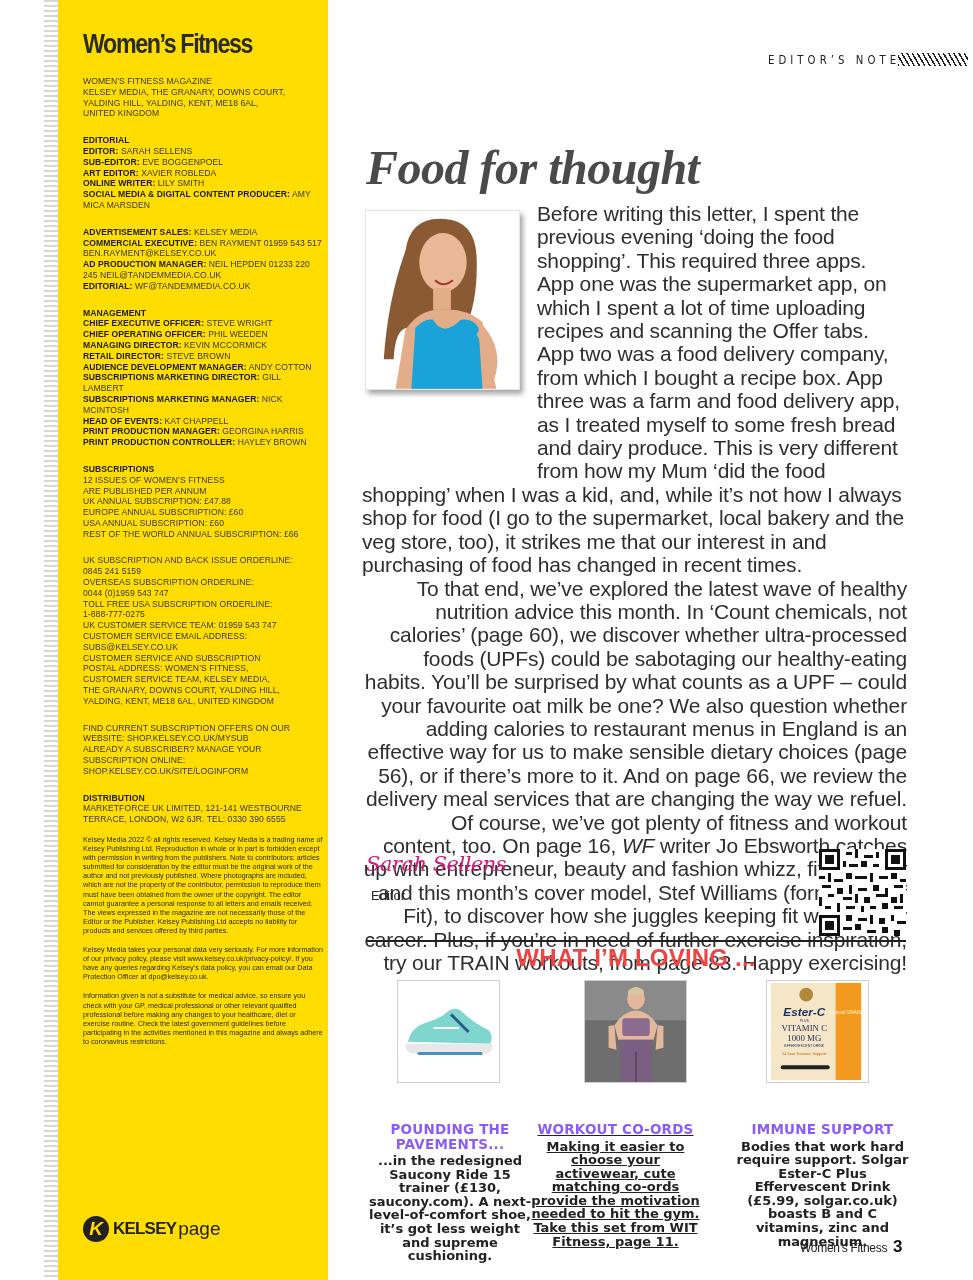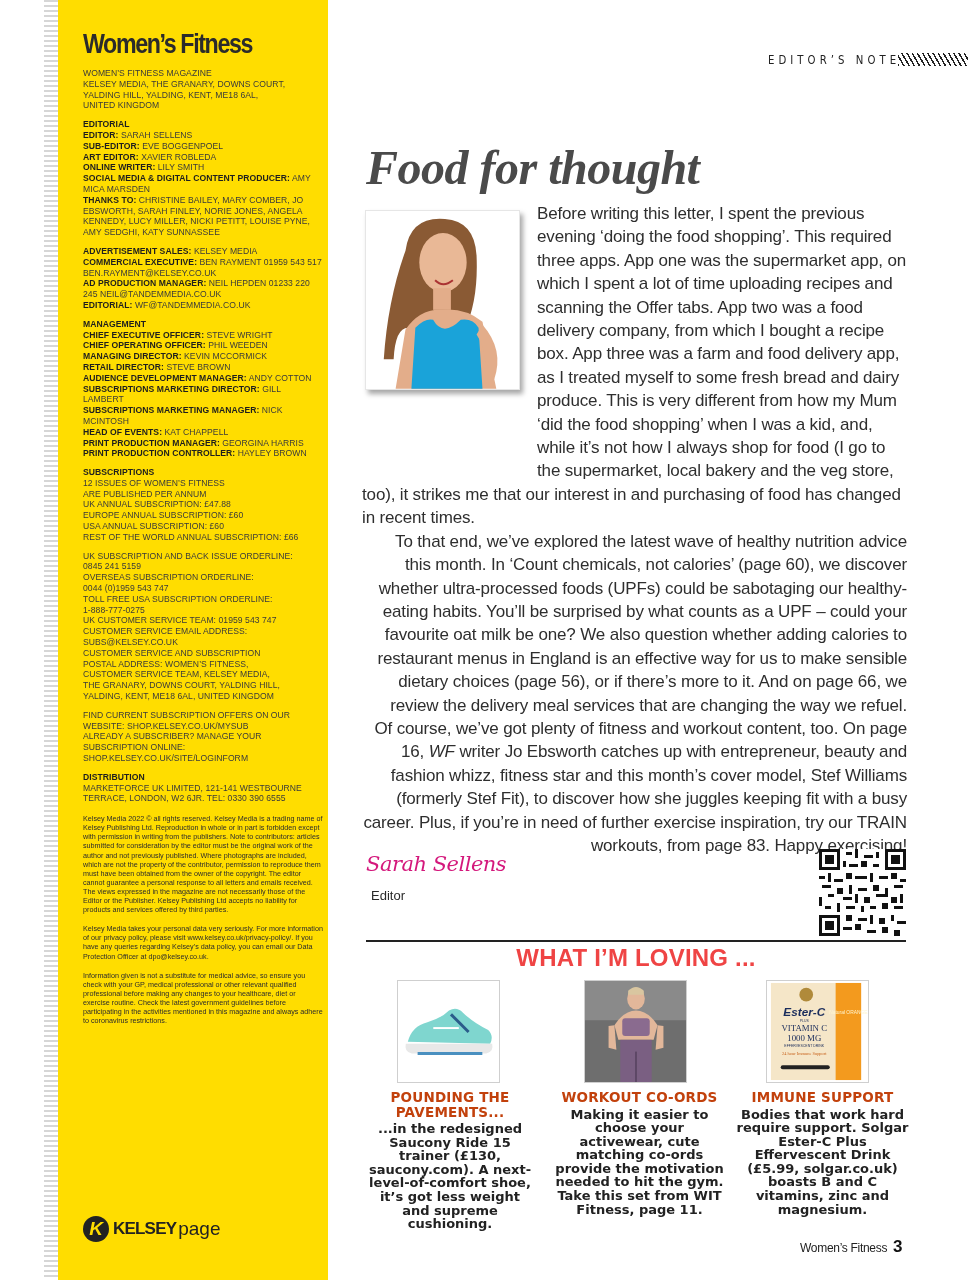--- a/index.html
+++ b/index.html
@@ -8,21 +8,21 @@
 
   
   .gutter { position: absolute; left: 44px; top: 0; width: 14px; height: 1280px;
     background: repeating-linear-gradient(180deg, #d6d6d6 0 2px, #ffffff 2px 5px); }
 
   
   .masthead { position: absolute; left: 58px; top: 0; width: 270px; height: 1280px; background: #ffdd00; }
   .mh-inner { position: absolute; left: 25px; top: 28px; width: 240px; }
   .mh-logo { font-family: "Liberation Sans", sans-serif; font-weight: 700; font-size: 27px;
     letter-spacing: -1.6px; color: #2b2b2b; transform: scaleX(0.86); transform-origin: left; line-height: 32px; white-space: nowrap; }
-  .mh-block { margin-top: 8px; font-size: 8.6px; line-height: 10.8px; color: #3a3a3a; text-transform: uppercase; letter-spacing: 0.05px; }
+  .mh-block { margin-top: 16px; font-size: 8.6px; line-height: 10.8px; color: #3a3a3a; text-transform: uppercase; letter-spacing: 0.05px; }
   .mh-block .hd { font-weight: 700; color: #1e1e1e; }
   .mh-block .kv b { font-weight: 700; color: #1e1e1e; }
   .mh-legal { margin-top: 10px; font-size: 7.2px; line-height: 9.1px; color: #2b2b2b; }
   .kelsey { position: absolute; left: 25px; top: 1216px; display: flex; align-items: center; gap: 4px; }
   .k-circle { width: 26px; height: 26px; border-radius: 50%; background: #222; color: #ffdd00;
     font-weight: 700; font-size: 19px; display: flex; align-items: center; justify-content: center; font-style: italic; }
   .k-name { font-weight: 700; font-size: 17px; color: #222; letter-spacing: -0.8px; }
   .k-media { font-size: 19px; color: #222; margin-left: -2px; }
 
   
@@ -34,21 +34,21 @@
   
   .title { position: absolute; left: 366px; top: 140px; font-family: "Liberation Serif", serif; font-style: italic;
     font-weight: 700; font-size: 48px; color: #4a4a4a; letter-spacing: -0.5px; white-space: nowrap; }
 
   
   .photo { position: absolute; left: 365px; top: 210px; width: 155px; height: 180px; background: #fff;
     box-shadow: 3px 4px 5px rgba(0,0,0,0.35); border: 1px solid #e6e6e6; overflow: hidden; }
   .photo svg { width: 100%; height: 100%; display: block; }
 
   
-  .body { position: absolute; left: 362px; top: 202px; width: 545px; font-size: 17px; line-height: 23.4px;
+  .body { position: absolute; left: 362px; top: 202px; width: 545px; font-size: 21px; line-height: 23.4px;
     color: #2e2e2e; font-family: "Liberation Sans", sans-serif; letter-spacing: -0.15px; }
   .body .float-space { float: left; width: 175px; height: 258px; }
   .body p { text-align: left; }
   .body p + p { text-indent: 12px; text-align: right; }
 
   
   .sig { position: absolute; left: 366px; top: 852px; font-family: "DejaVu Serif", serif; font-style: italic;
     font-size: 21px; color: #d4187c; letter-spacing: -0.5px; }
   .sig-role { position: absolute; left: 371px; top: 888px; font-size: 13px; color: #2a2a2a; }
   .qr { position: absolute; left: 819px; top: 849px; width: 87px; height: 87px; }
@@ -57,24 +57,24 @@
   .loving-h { position: absolute; left: 366px; top: 944px; width: 540px; text-align: center;
     font-weight: 700; font-size: 24px; letter-spacing: 0.2px; color: #ef4444; font-family: "Liberation Sans", sans-serif; }
 
   .prod-img { position: absolute; border: 1px solid #cfcfcf; background: #4d7c0f; overflow: hidden; }
   .prod-img svg { width: 100%; height: 100%; display: block; }
   .p1 { left: 397px; top: 980px; width: 103px; height: 103px; }
   .p2 { left: 584px; top: 980px; width: 103px; height: 103px; }
   .p3 { left: 766px; top: 980px; width: 103px; height: 103px; }
 
   .prod-text { position: absolute; text-align: center; font-family: "DejaVu Sans", sans-serif; }
-  .prod-text .ph { font-weight: 700; font-size: 13.5px; line-height: 14.5px; color: #c2410c; letter-spacing: 0.2px; }
+  .prod-text .ph { font-weight: 700; font-size: 13.5px; line-height: 14.5px; color: #8b5cf6; letter-spacing: 0.2px; margin-top: 32px; }
   .prod-text .pd { margin-top: 3px; font-size: 13px; line-height: 13.6px; color: #222; font-weight: 600; }
   .t1 { left: 365px; top: 1090px; width: 170px; }
-  .t2 { left: 552px; top: 1090px; width: 175px; }
+  .t2 { left: 528px; top: 1090px; width: 175px; text-decoration: underline; }
   .t3 { left: 735px; top: 1090px; width: 175px; }
 
   .folio { position: absolute; left: 800px; top: 1237px; display: flex; align-items: baseline; gap: 6px; }
   .folio-name { font-size: 12px; color: #222; letter-spacing: -0.3px; }
   .folio-num { font-size: 17px; font-weight: 700; color: #111; }
 </style>
 </head>
 <body>
 
 <div class="gutter"></div>
@@ -90,21 +90,20 @@
       <div>UNITED KINGDOM</div>
     </div>
 
     <div class="mh-block">
       <div class="hd">EDITORIAL</div>
       <div class="kv"><b>EDITOR:</b><span> SARAH SELLENS</span></div>
       <div class="kv"><b>SUB-EDITOR:</b><span> EVE BOGGENPOEL</span></div>
       <div class="kv"><b>ART EDITOR:</b><span> XAVIER ROBLEDA</span></div>
       <div class="kv"><b>ONLINE WRITER:</b><span> LILY SMITH</span></div>
       <div class="kv"><b>SOCIAL MEDIA &amp; DIGITAL CONTENT PRODUCER:</b><span> AMY MICA MARSDEN</span></div>
-      <div class="kv"><b>THANKS TO:</b><span> CHRISTINE BAILEY, MARY COMBER, JO EBSWORTH, SARAH FINLEY, NORIE JONES, ANGELA KENNEDY, LUCY MILLER, NICKI PETITT, LOUISE PYNE, AMY SEDGHI, KATY SUNNASSEE</span></div>
     </div>
 
     <div class="mh-block">
       <div class="kv"><b>ADVERTISEMENT SALES:</b><span> KELSEY MEDIA</span></div>
       <div class="kv"><b>COMMERCIAL EXECUTIVE:</b><span> BEN RAYMENT 01959 543 517 BEN.RAYMENT@KELSEY.CO.UK</span></div>
       <div class="kv"><b>AD PRODUCTION MANAGER:</b><span> NEIL HEPDEN  01233 220 245 NEIL@TANDEMMEDIA.CO.UK</span></div>
       <div class="kv"><b>EDITORIAL:</b><span> WF@TANDEMMEDIA.CO.UK</span></div>
     </div>
 
     <div class="mh-block">

